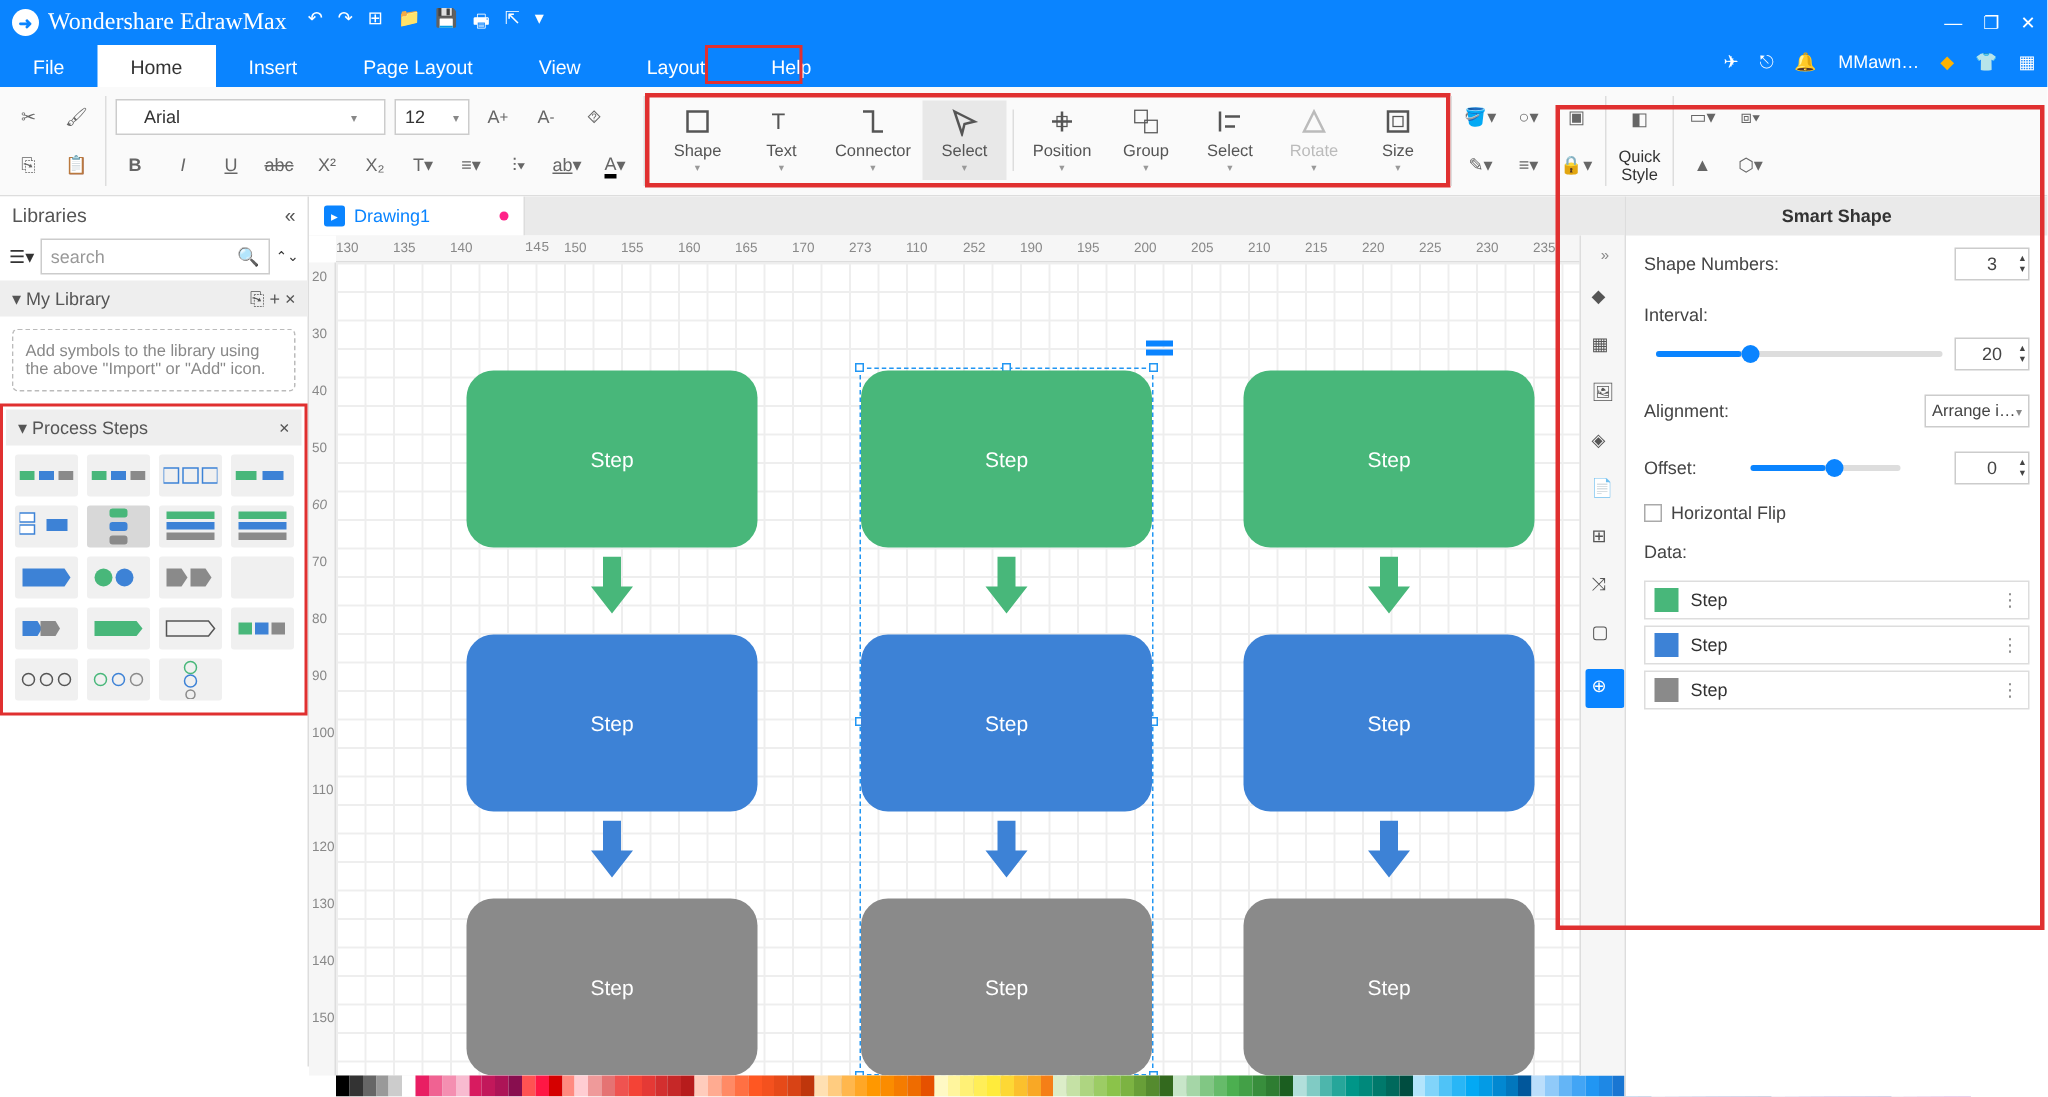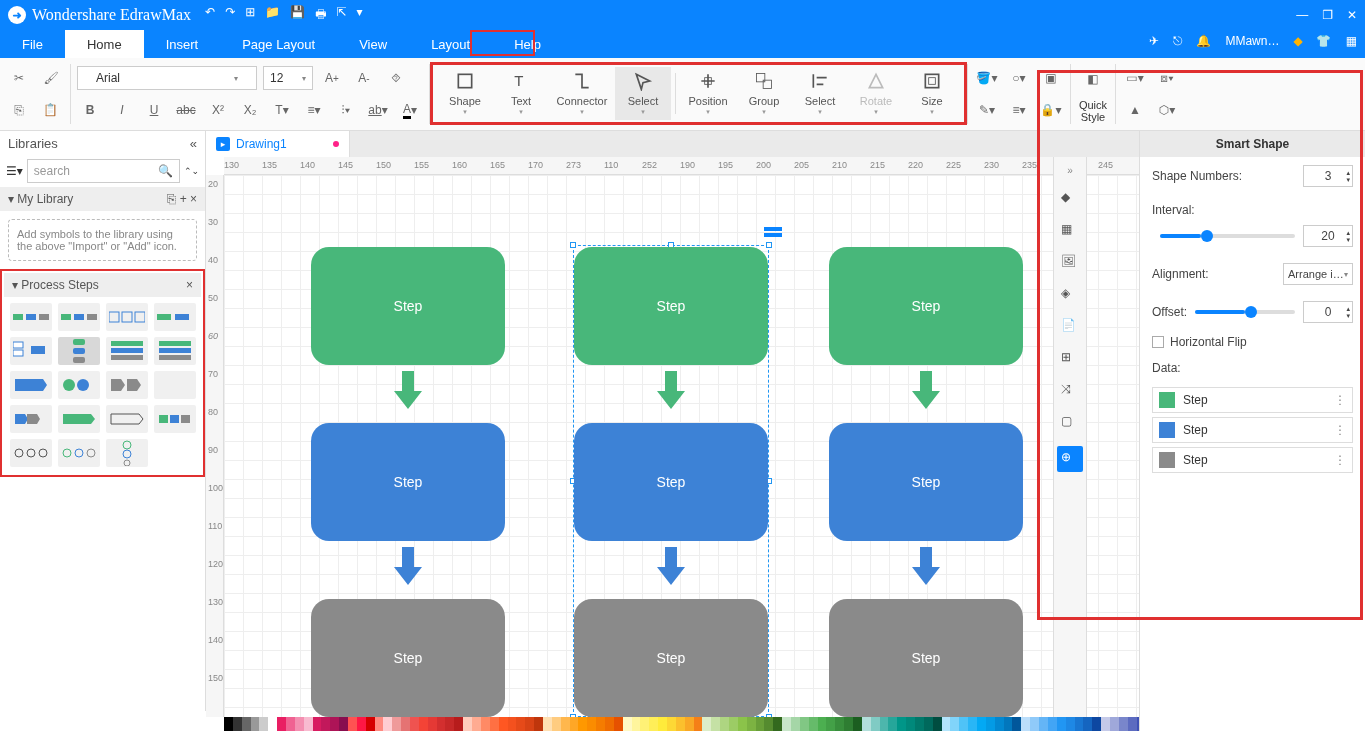--- a/index.html
+++ b/index.html
@@ -69,21 +69,21 @@
 .scrollh .thumb2 { position:absolute; left:190px; width:400px; top:2px; height:10px; background:#c8c8c8; border-radius:5px;}
 .colorswatch-row { position:absolute; left:18px; right:52px; bottom:0; height:14px; display:flex;}
 .swatch { flex:1; }
 
 
 .rstrip { position: absolute; right: 278px; top: 157px; width: 34px; background: #f6f6f6; bottom:14px; display:flex; flex-direction:column; align-items:center; gap:14px; padding-top:8px; border-left:1px solid #ddd; border-right:1px solid #ddd;}
 .rstrip .ic { width:18px; height:18px; color:#555; cursor:pointer;}
 .rstrip .ic.active { background:#0a84ff; color:#fff; padding:4px; width:26px; height:26px; border-radius:2px;}
 
 
-.rpanel { position: absolute; right: 0; top: 131px; width: 226px; bottom: 0; background: #fff; border-left: 1px solid #ddd; }
+.rpanel { position: absolute; right: 0; top: 131px; width: 282px; bottom: 0; background: #fff; border-left: 1px solid #ddd; }
 .rpanel .title { height: 26px; background: #eaeaea; display: flex; align-items: center; justify-content: center; font-weight: bold; font-size:12px;}
 .rpanel .field { display: flex; align-items: center; padding: 8px 12px; justify-content: space-between; font-size:12px; color:#444;}
 .rpanel .numbox { width: 50px; height: 22px; border: 1px solid #ccc; display: flex; align-items: center; justify-content:center; position:relative;}
 .rpanel .slider { flex:1; margin: 0 8px; height:4px; background:#ddd; border-radius:2px; position:relative;}
 .rpanel .slider .track { position:absolute; left:0; top:0; height:4px; background:#0a84ff; border-radius:2px;}
 .rpanel .slider .knob { position:absolute; top:-4px; width:12px; height:12px; background:#0a84ff; border-radius:50%;}
 .rpanel .selectbox { width:70px; height:22px; border:1px solid #ccc; display:flex; align-items:center; padding:0 4px; justify-content:space-between; font-size:11px;}
 .rpanel .check { display:flex; align-items:center; gap:6px; padding: 4px 12px; font-size:12px; color:#444;}
 .rpanel .check .box { width:12px; height:12px; border:1px solid #aaa;}
 .rpanel .datarow { display:flex; align-items:center; margin: 4px 12px; border:1px solid #ddd; padding:4px 6px; gap:8px;}
@@ -436,21 +436,21 @@
     <div class="tab">
       <span style="width:14px;height:14px;background:#0a84ff;color:#fff;border-radius:2px;display:inline-flex;align-items:center;justify-content:center;font-size:9px;">▸</span>
       <span>Drawing1</span>
       <span class="dot"></span>
     </div>
   </div>
   <div class="hruler" id="hruler">
       <span style="position: absolute; left: 0px; top: 3px;">130</span>
       <span style="position: absolute; left: 38px; top: 3px;">135</span>
       <span style="position: absolute; left: 76px; top: 3px;">140</span>
-      <span style="position: absolute; left: 114px; top: 3px;">145</span>
+      <span style="position: absolute; left: 126px; top: 3px; font-family: Liberation Mono, monospace;">145</span>
       <span style="position: absolute; left: 152px; top: 3px;">150</span>
       <span style="position: absolute; left: 190px; top: 3px;">155</span>
       <span style="position: absolute; left: 228px; top: 3px;">160</span>
       <span style="position: absolute; left: 266px; top: 3px;">165</span>
       <span style="position: absolute; left: 304px; top: 3px;">170</span>
       <span style="position: absolute; left: 342px; top: 3px;">273</span>
       <span style="position: absolute; left: 380px; top: 3px;">110</span>
       <span style="position: absolute; left: 418px; top: 3px;">252</span>
       <span style="position: absolute; left: 456px; top: 3px;">190</span>
       <span style="position: absolute; left: 494px; top: 3px;">195</span>

